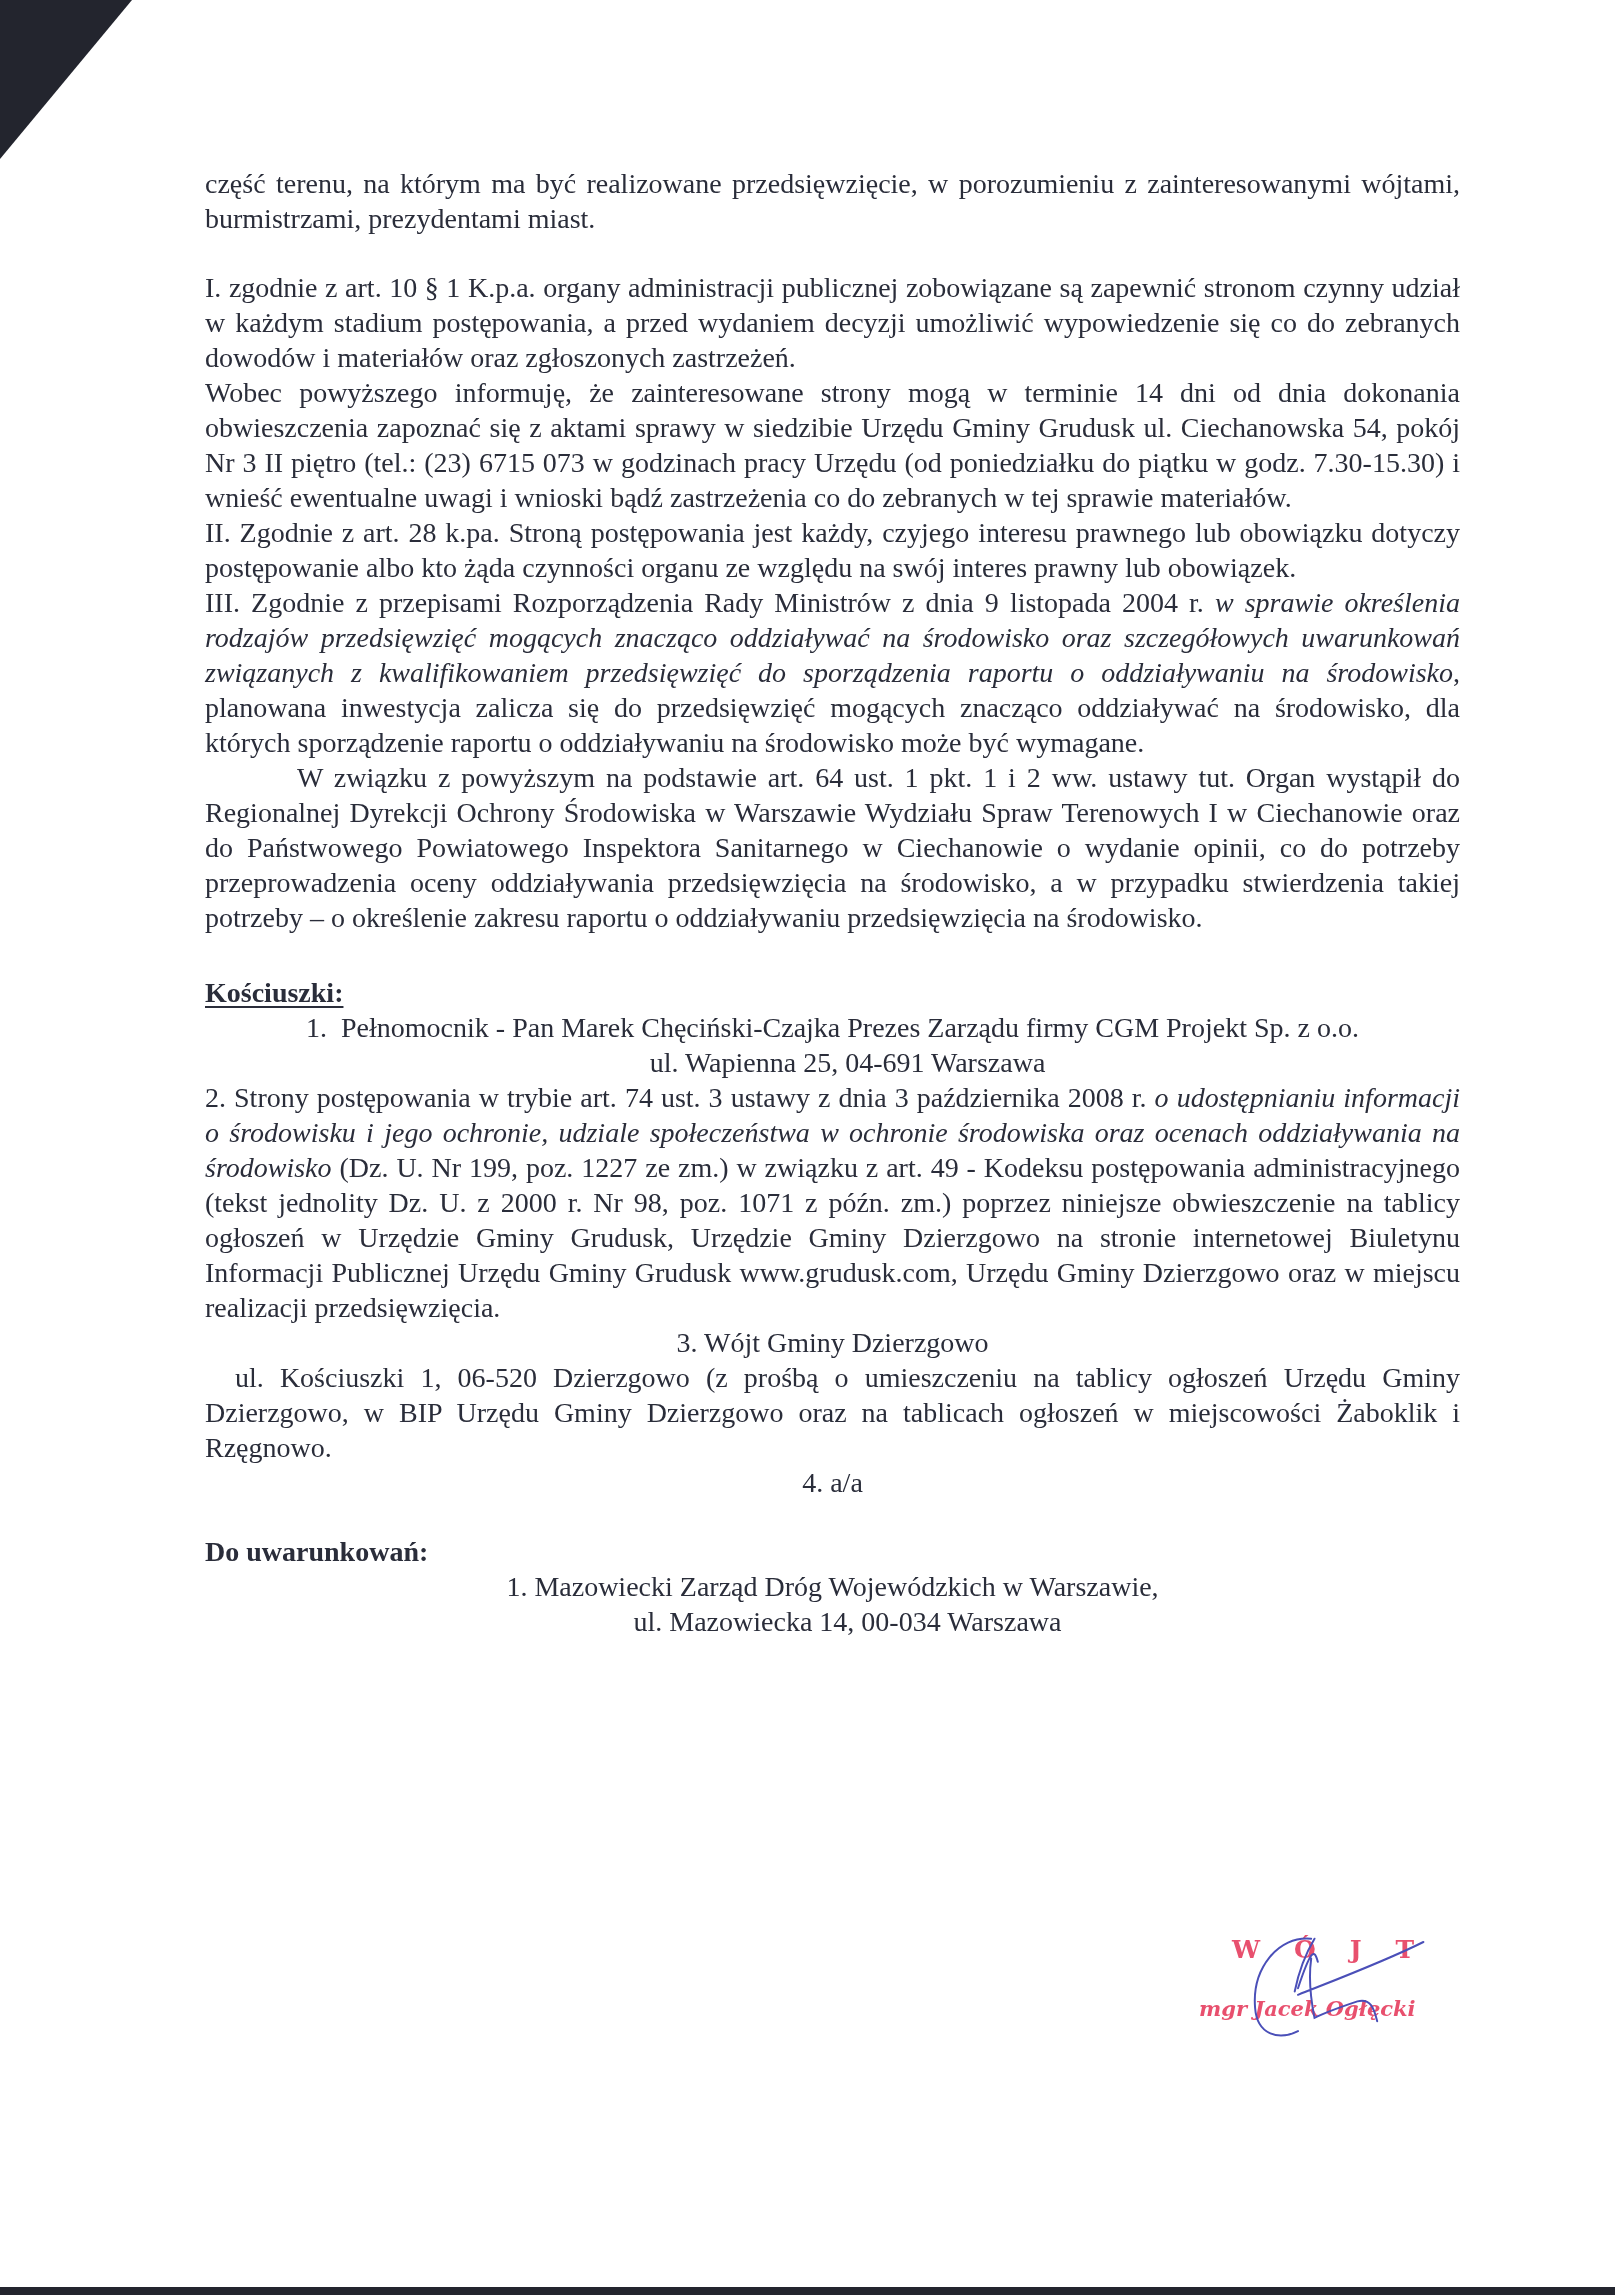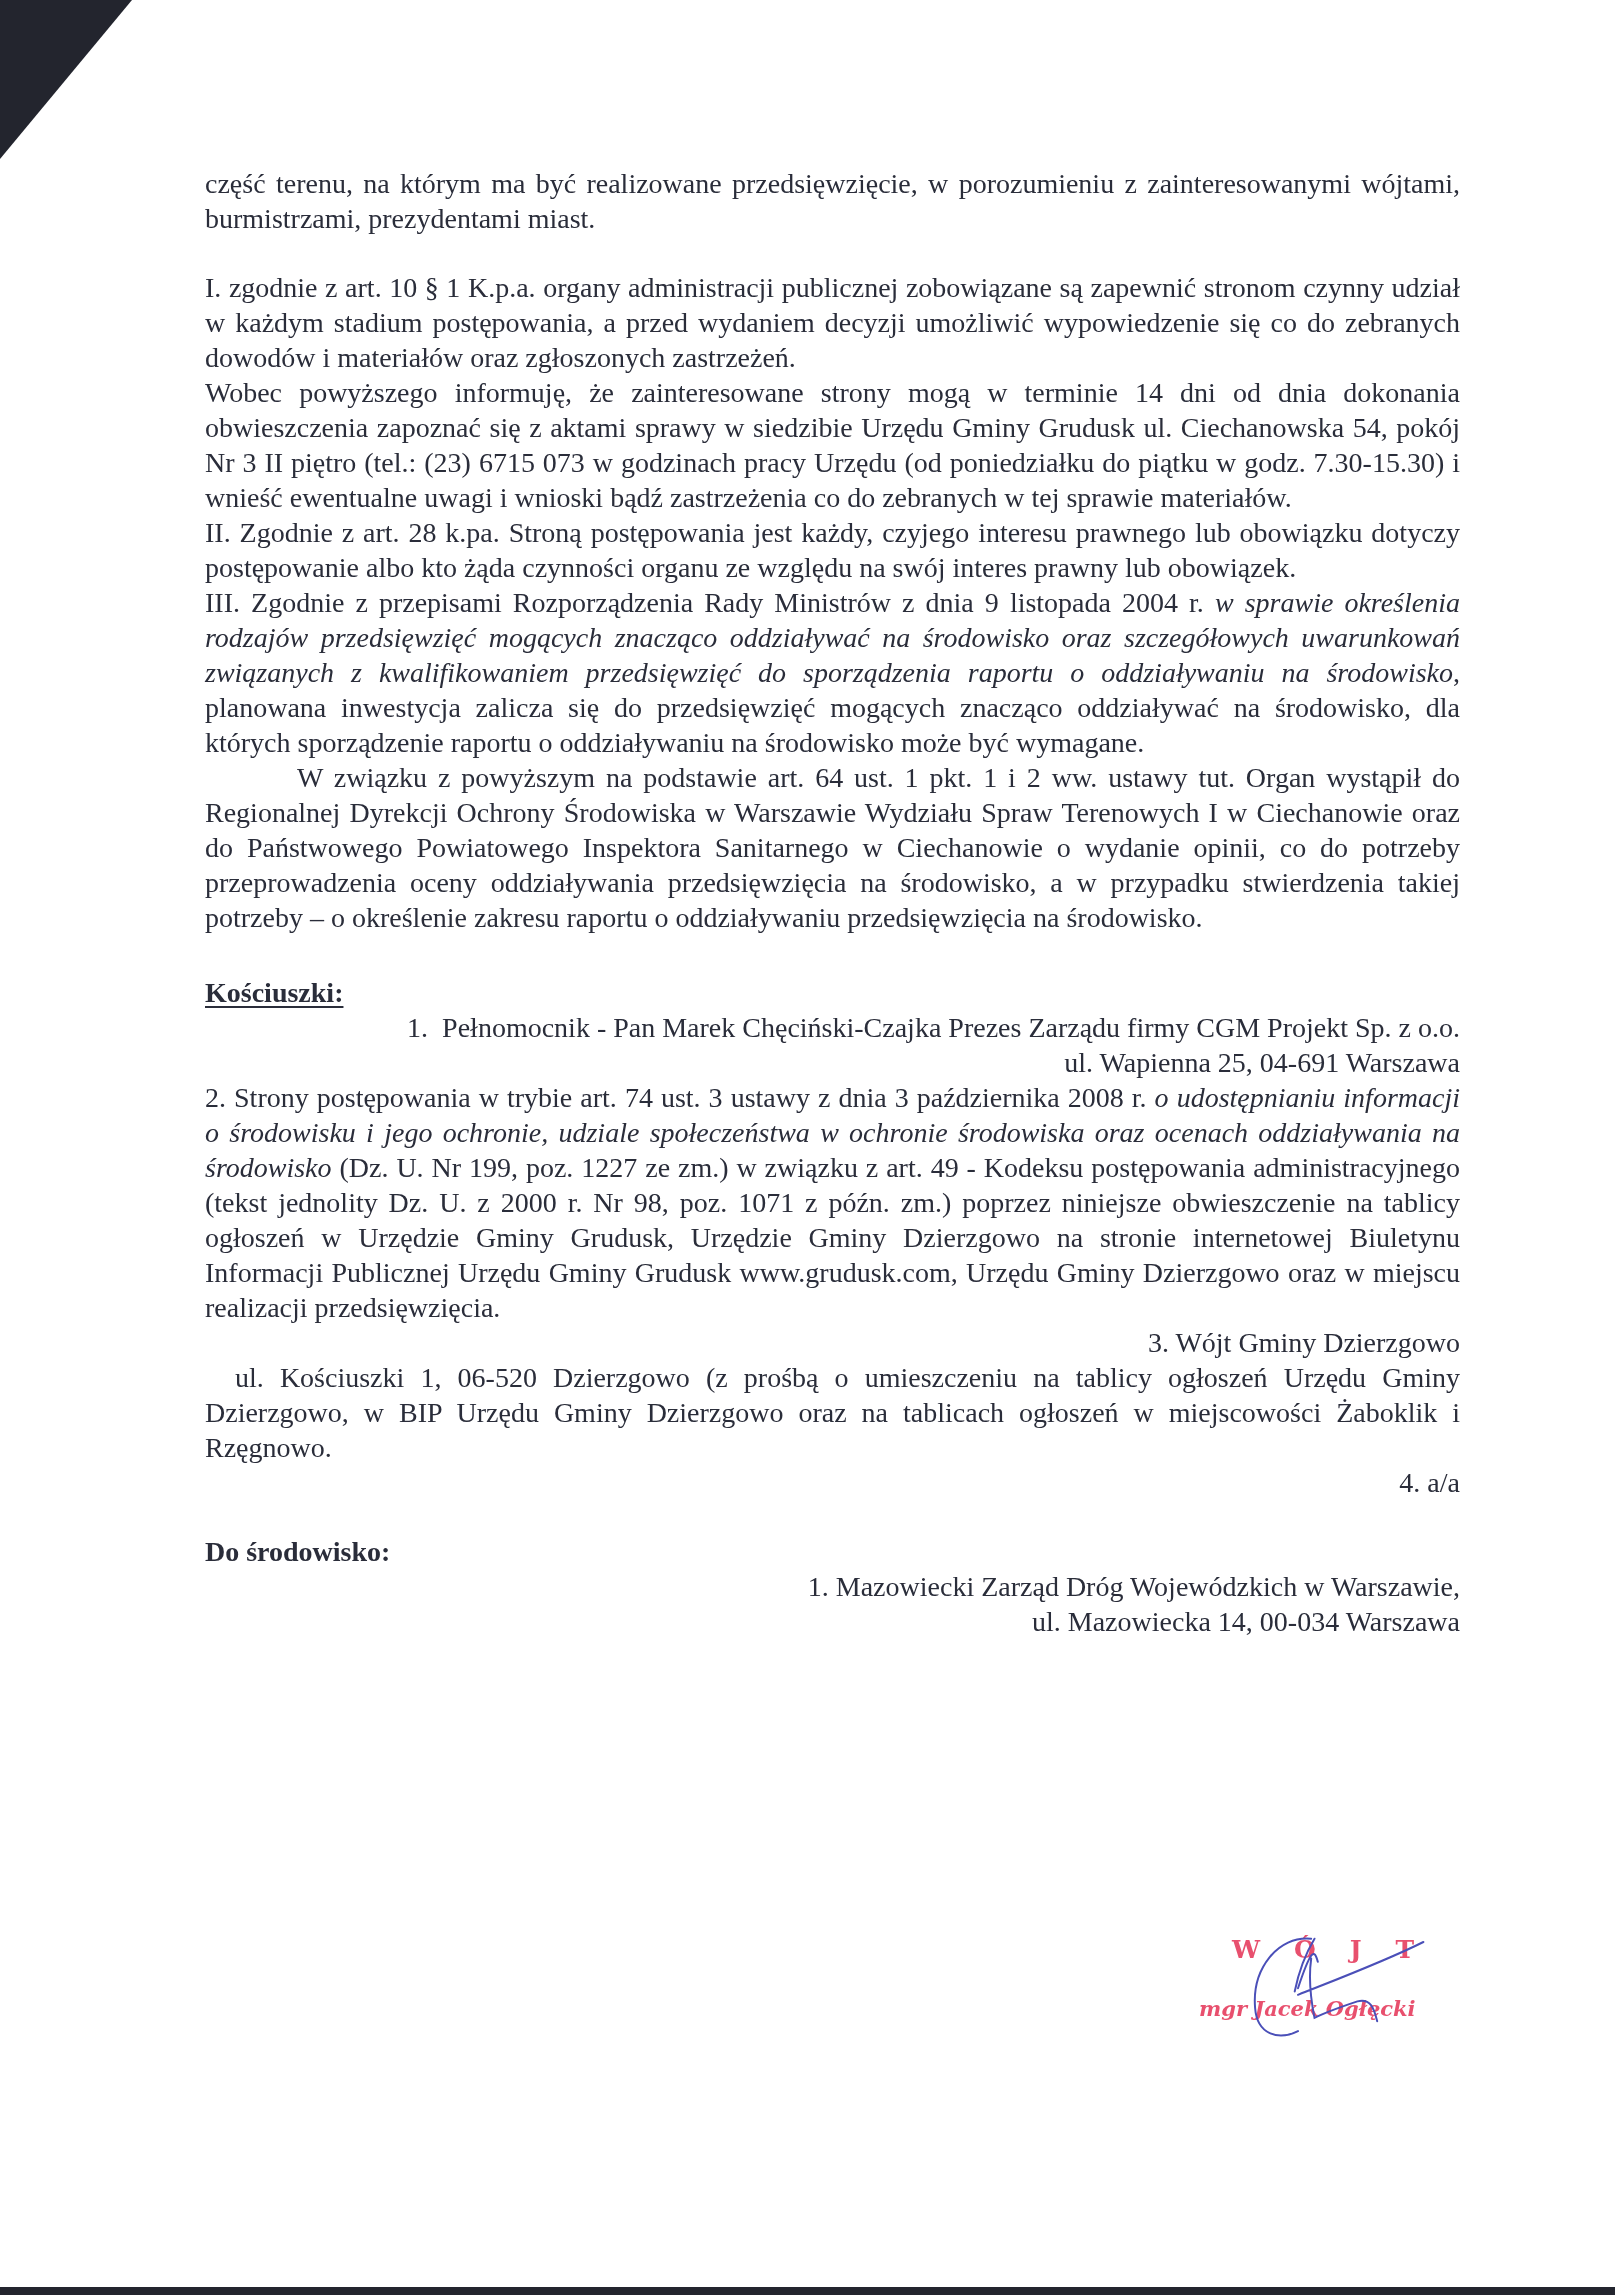--- a/index.html
+++ b/index.html
@@ -23,21 +23,21 @@
     font-size: 28px; line-height: 35px; margin-left: 46px;
   }
   p { margin: 0; text-align: justify; }
   .gap { height: 34px; }
   .gap-sm { height: 20px; }
   .it { font-style: italic; }
   .indent { text-indent: 92px; }
   .heading { font-weight: bold; }
   .underline { text-decoration: underline; text-underline-offset: 4px; }
   .hang { padding-left: 30px; }
-  .nojust { text-align: right; }
+  .nojust { text-align: center; }
   .stamp {
     position: absolute; left: 1199px; top: 1935px; width: 264px; height: 99px;
   }
   .stamp-title {
     position: absolute; left: 0; top: 0; width: 182px;
     display: flex; justify-content: space-between;
     font-family: "DejaVu Serif", serif; font-weight: bold; font-size: 25px;
     color: #e8506e; left: 33px;
   }
   .stamp-name {
@@ -85,21 +85,21 @@
     <p class="nojust"><span>3.</span> <span>Wójt Gminy Dzierzgowo</span></p>
     <p style="text-indent:30px">ul. Kościuszki 1, 06-520 Dzierzgowo (z prośbą o umieszczeniu na tablicy ogłoszeń Urzędu Gminy Dzierzgowo, w BIP Urzędu Gminy Dzierzgowo oraz na tablicach ogłoszeń w miejscowości Żaboklik i Rzęgnowo.</p>
   </div>
 
   <div>
     <p class="nojust"><span>4.</span> <span>a/a</span></p>
   </div>
 
   <div class="gap"></div>
 
-  <div class="heading">Do środowisko:</div>
+  <div class="heading">Do uwarunkowań:</div>
   <div>
     <p class="nojust"><span>1.</span> <span>Mazowiecki Zarząd Dróg Wojewódzkich w Warszawie,</span></p>
     <p class="nojust hang">ul. Mazowiecka 14, 00-034 Warszawa</p>
   </div>
 </div>
 
 <div class="stamp">
   <div class="stamp-title">
     <span>W</span>
     <span>Ó</span>

